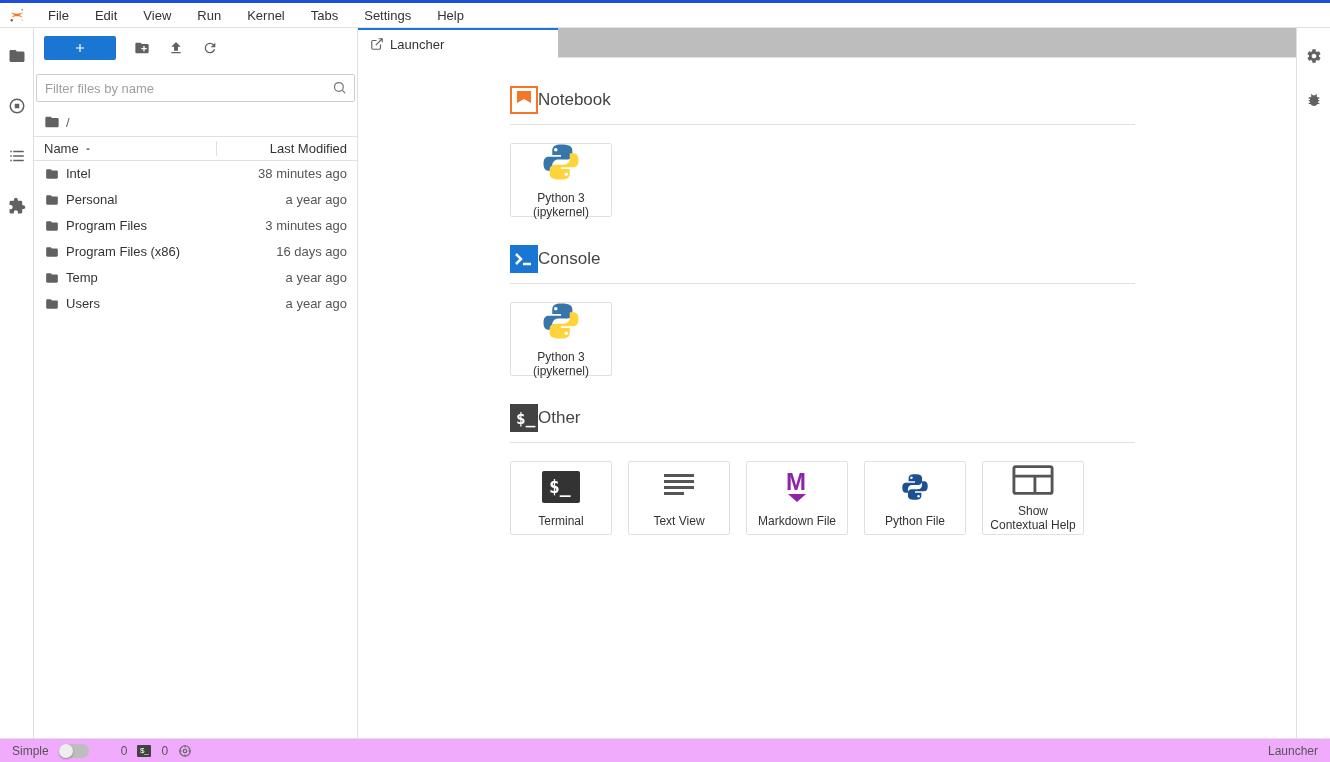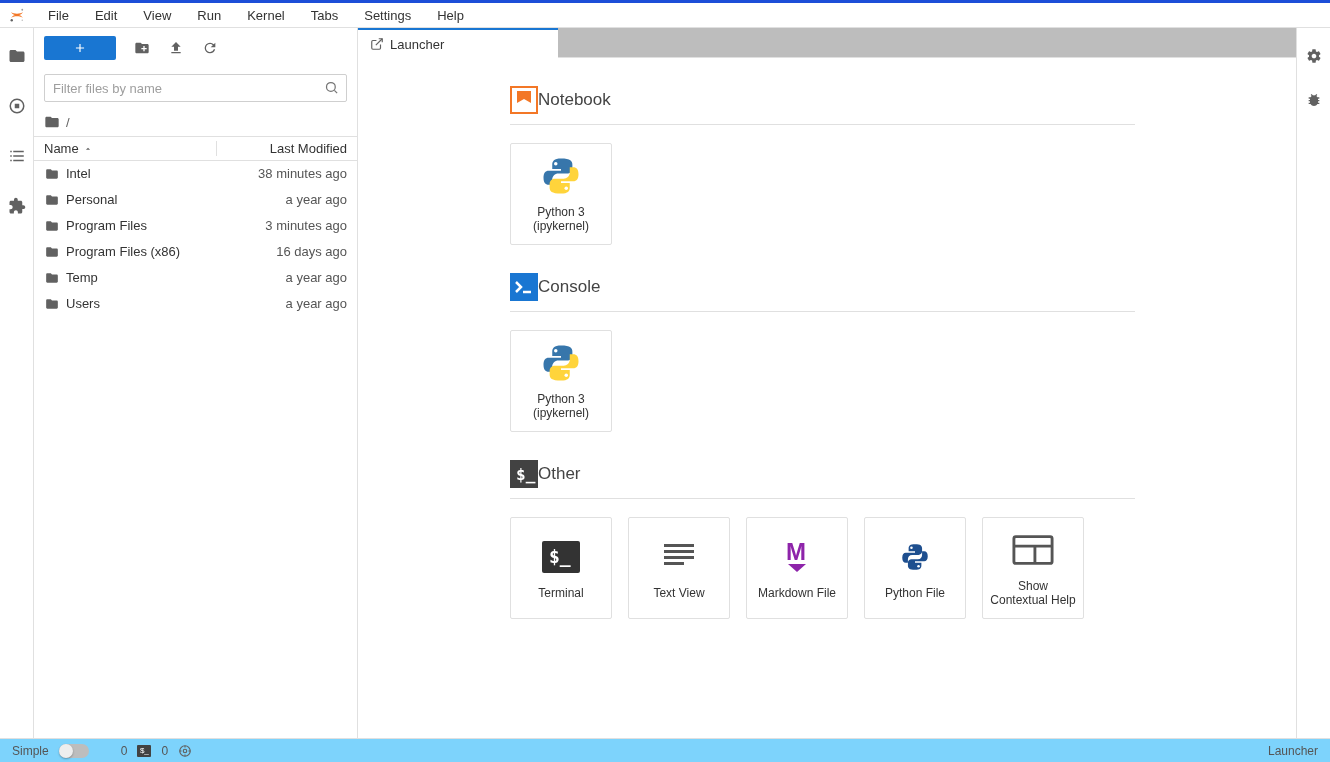--- a/index.html
+++ b/index.html
@@ -8,21 +8,21 @@
 .logo { width: 18px; height: 18px; margin-right: 12px; display: flex; align-items: center; justify-content: center; }
 .menu { display: flex; gap: 6px; }
 .menu-item { padding: 3px 10px; cursor: pointer; }
 .main { flex: 1; display: flex; min-height: 0; }
 .activity-bar { width: 34px; background: #fff; border-right: 1px solid #e0e0e0; display: flex; flex-direction: column; align-items: center; padding-top: 18px; gap: 30px; }
 .activity-item { width: 20px; height: 20px; display: flex; align-items: center; justify-content: center; cursor: pointer; color: #616161; }
 .sidebar { width: 324px; border-right: 1px solid #e0e0e0; display: flex; flex-direction: column; background: #fff; }
 .sidebar-toolbar { height: 32px; display: flex; align-items: center; padding: 8px 10px 0 10px; gap: 18px; margin-bottom: 8px; }
 .btn-new { width: 72px; height: 24px; background: #1976d2; color: #fff; border: none; border-radius: 2px; display: flex; align-items: center; justify-content: center; cursor: pointer; font-size: 16px; }
 .toolbar-icon { width: 16px; height: 16px; color: #616161; cursor: pointer; display: flex; align-items: center; justify-content: center; }
-.search-wrap { margin: 6px 10px; position: relative; border-radius: 7px; }
+.search-wrap { margin: 6px 2px; position: relative; border-radius: 7px; }
 .search-input { width: 100%; height: 28px; border: 1px solid #cfcfcf; border-radius: 2px; padding: 0 28px 0 8px; font-size: 13px; color: #333; }
 .search-input::placeholder { color: #9e9e9e; }
 .search-icon { position: absolute; right: 8px; top: 6px; color: #757575; }
 .breadcrumb { display: flex; align-items: center; padding: 6px 10px; gap: 6px; color: #616161; }
 .file-header { display: flex; border-top: 1px solid #e0e0e0; border-bottom: 1px solid #e0e0e0; padding: 4px 10px; font-size: 13px; }
 .col-name { flex: 1; display: flex; align-items: center; gap: 4px; border-right: 1px solid #e0e0e0; }
 .col-mod { width: 130px; text-align: right; }
 .file-list { flex: 1; overflow: auto; }
 .file-row { display: flex; padding: 4px 10px; align-items: center; cursor: pointer; line-height: 18px; justify-content: space-between; }
 .file-name-cell { flex: 1; display: flex; align-items: center; gap: 6px; }
@@ -30,25 +30,25 @@
 .folder-icon { color: #616161; }
 .content-area { flex: 1; display: flex; flex-direction: column; background: #fff; min-width: 0; }
 .tabbar { height: 30px; background: #bdbdbd; display: flex; border-bottom: 1px solid #e0e0e0; }
 .tab { background: #fff; border-top: 2px solid #1976d2; display: flex; align-items: center; padding: 0 12px; gap: 6px; font-size: 13px; min-width: 200px; height: 30px; }
 .launcher-body { flex: 1; overflow: auto; padding: 28px 0 0 152px; }
 .section { margin-bottom: 28px; }
 .section-header { display: flex; align-items: center; gap: 0; border-bottom: 1px solid #e0e0e0; padding-bottom: 10px; margin-bottom: 18px; width: 625px; }
 .section-icon { width: 28px; height: 28px; display: flex; align-items: center; justify-content: center; }
 .section-title { font-size: 17px; color: #444; }
 .card-row { display: flex; gap: 16px; }
-.card { width: 102px; height: 102px; border: 1px solid #e0e0e0; border-radius: 2px; display: flex; flex-direction: column; align-items: center; justify-content: center; cursor: pointer; background: #fff; padding: 6px; }
+.card { width: 102px; height: 74px; border: 1px solid #e0e0e0; border-radius: 2px; display: flex; flex-direction: column; align-items: center; justify-content: center; cursor: pointer; background: #fff; padding: 6px; }
 .card-icon { width: 42px; height: 42px; display: flex; align-items: center; justify-content: center; margin-bottom: 8px; }
 .card-label { font-size: 12px; text-align: center; line-height: 14px; color: #333; }
 .right-rail { width: 34px; border-left: 1px solid #e0e0e0; background: #fff; display: flex; flex-direction: column; align-items: center; padding-top: 18px; gap: 24px; }
-.statusbar { height: 24px; border-top: 1px solid #e0e0e0; display: flex; align-items: center; padding: 0 12px; font-size: 12px; color: #555; background: #7dd3fc; }
+.statusbar { height: 24px; border-top: 1px solid #e0e0e0; display: flex; align-items: center; padding: 0 12px; font-size: 12px; color: #555; background: #f0abfc; }
 .status-left { display: flex; align-items: center; gap: 10px; }
 .status-right { margin-left: auto; }
 .toggle { width: 30px; height: 14px; background: #bdbdbd; border-radius: 8px; position: relative; cursor: pointer; }
 .toggle-knob { width: 14px; height: 14px; background: #eee; border-radius: 50%; position: absolute; left: 0; top: 0; box-shadow: 0 1px 2px rgba(0,0,0,0.3); }
 .mini-term { width: 14px; height: 12px; background: #424242; color: #fff; font-size: 8px; display: flex; align-items: center; justify-content: center; border-radius: 1px; }
 svg { display: block; }
 </style>
 </head>
 <body>
 

